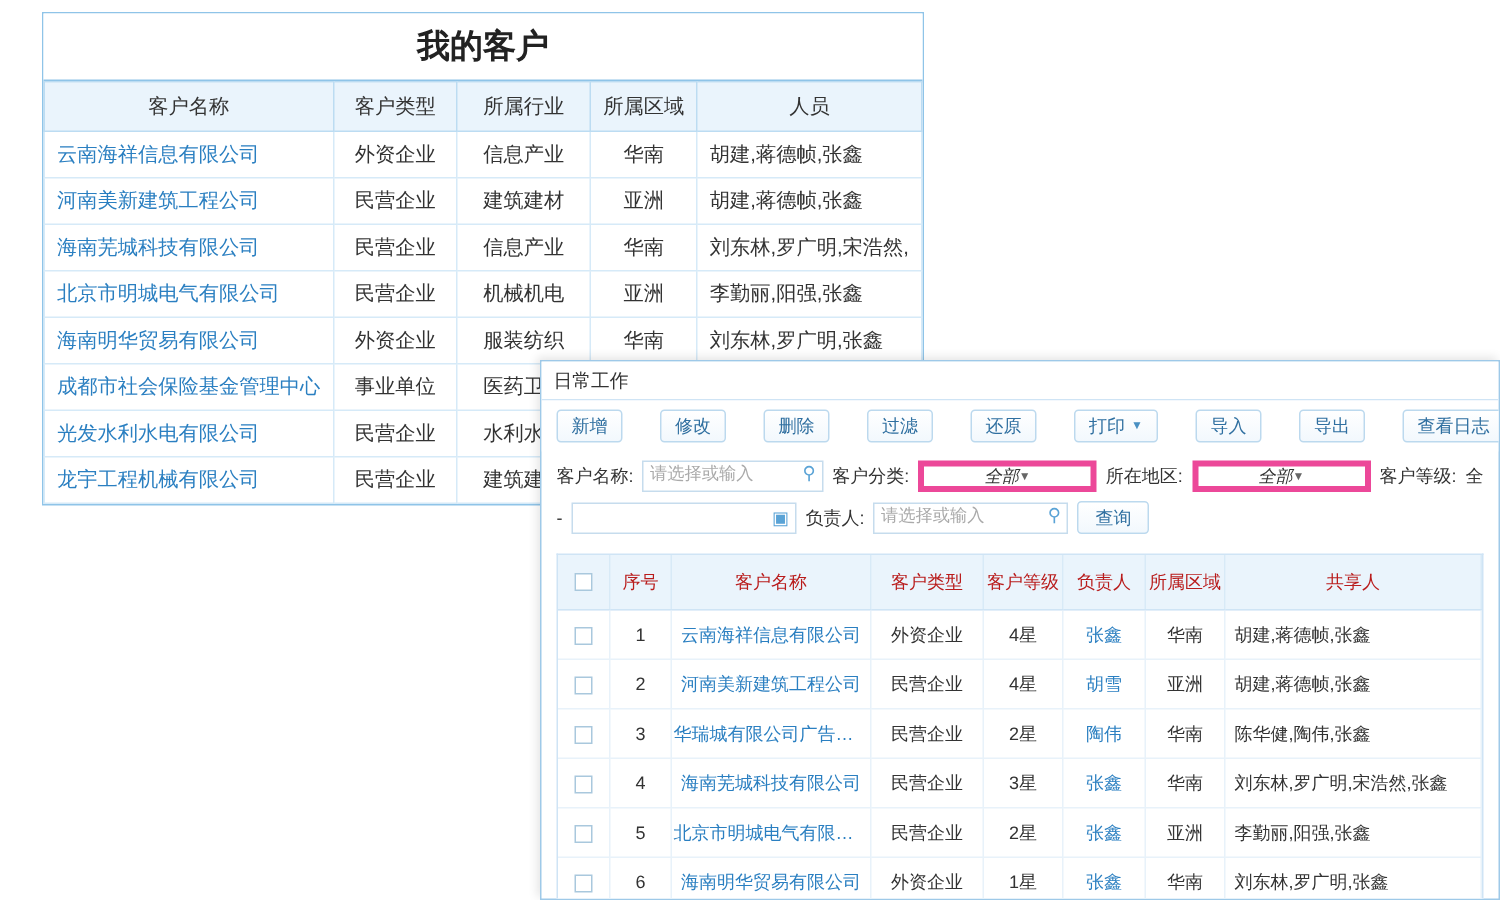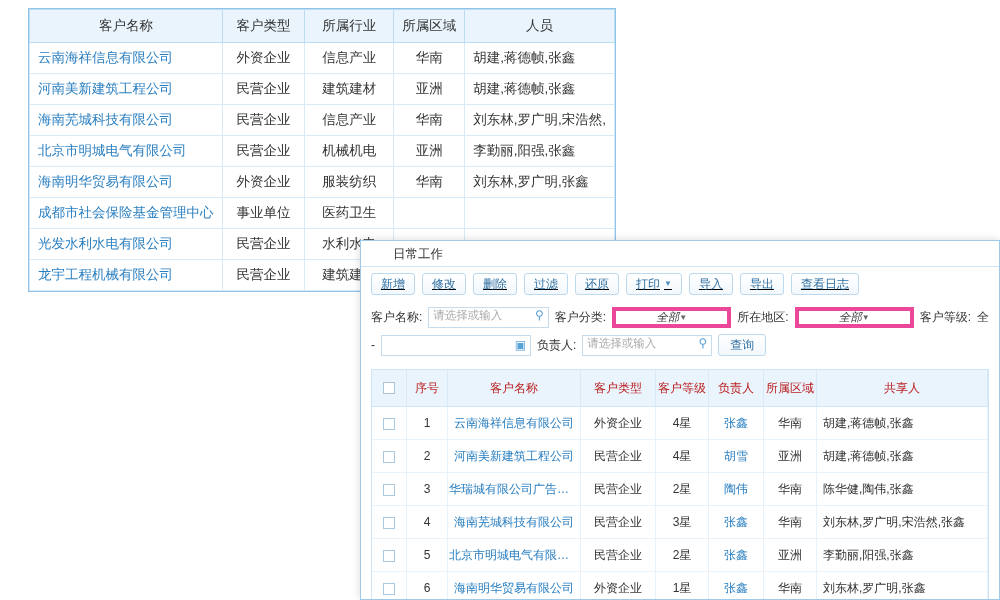--- a/index.html
+++ b/index.html
@@ -82,21 +82,21 @@
     box-sizing: border-box;
     box-shadow: -2px -2px 6px rgba(0,0,0,0.10);
     overflow: hidden;
   }
   .tabbar {
     height: 26px;
     background: #ffffff;
     border-bottom: 1px solid #cfe4f5;
     display: flex;
     align-items: flex-end;
-    padding-left: 24px;
+    padding-left: 0;
     box-sizing: border-box;
     gap: 48px;
   }
   .tab {
     font-size: 12.5px;
     color: #333333;
     padding: 3px 8px 4px 8px;
     line-height: 16px;
     cursor: pointer;
     white-space: nowrap;
@@ -113,24 +113,23 @@
     color: #7fb8de;
     font-size: 11px;
     margin-left: 5px;
     vertical-align: 1px;
   }
 
   .toolbar {
     height: 34px;
     display: flex;
     align-items: center;
-    gap: 7px;
+    gap: 25px;
     padding: 0 10px;
     background: #ffffff;
-    text-decoration: underline;
   }
   .tbtn {
     border: 1px solid #bcd9ee;
     background: linear-gradient(#ffffff, #f2f8fd);
     border-radius: 3px;
     font-size: 12px;
     color: #2f6fa0;
     height: 22px;
     line-height: 20px;
     padding: 0 9px;
@@ -274,20 +273,21 @@
   .c-own { width: 52px; }
   .c-reg { width: 50px; }
   .c-share{ width: auto; }
 </style>
 </head>
 <body>
 
 <div id="root">
 
   <div class="back-panel">
+    <div class="back-title">我的客户</div>
     <table class="back-table">
       <thead>
         <tr>
           <th class="col-bname">客户名称</th>
           <th class="col-btype">客户类型</th>
           <th class="col-bind">所属行业</th>
           <th class="col-breg">所属区域</th>
           <th class="col-bper">人员</th>
         </tr>
       </thead>

